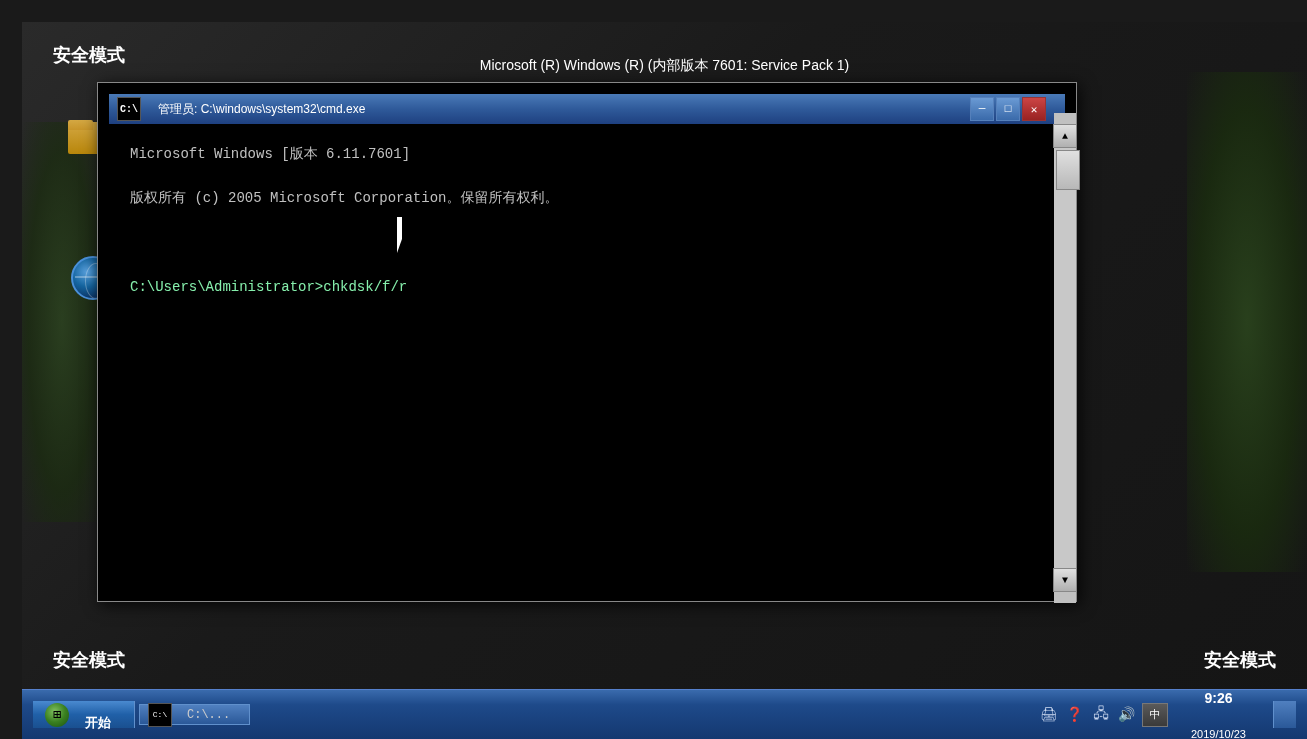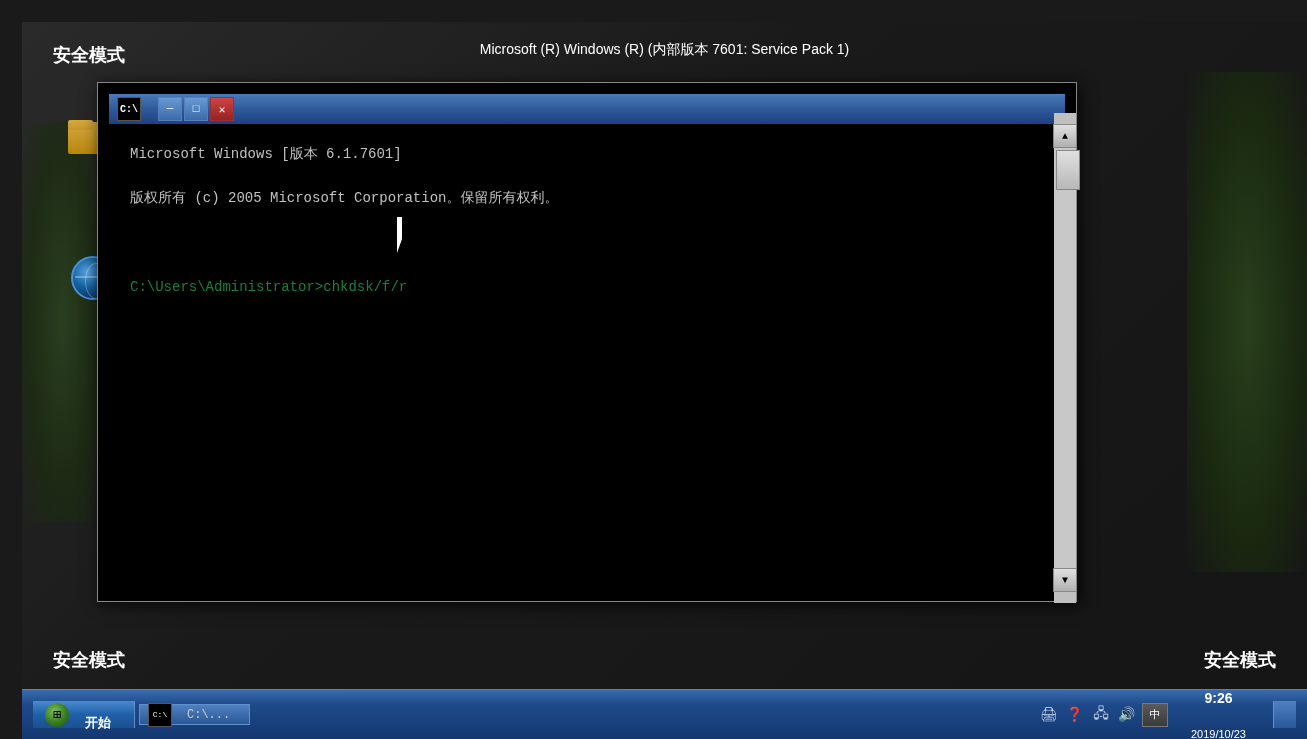--- a/index.html
+++ b/index.html
@@ -48,21 +48,21 @@
       left: 20px;
       color: #ffffff;
       font-size: 18px;
       font-family: 'SimHei', '黑体', sans-serif;
       font-weight: bold;
     }
 
     
     .title-bar-top {
       position: absolute;
-      top: 8px;
+      top: 24px;
       left: 50%;
       transform: translateX(-50%);
       color: #ffffff;
       font-size: 14px;
       font-family: 'SimHei', '黑体', sans-serif;
       white-space: nowrap;
     }
 
     
     .desktop-icons {
@@ -247,21 +247,21 @@
       line-height: 1.6;
     }
 
     .cmd-line {
       white-space: pre;
       color: #c0c0c0;
     }
 
     .cmd-prompt-line {
       white-space: pre;
-      color: #15803d;
+      color: #86efac;
       display: flex;
       align-items: center;
     }
 
     
     .taskbar {
       position: absolute;
       bottom: 0;
       left: 0;
       width: 100%;
@@ -454,29 +454,30 @@
       <div class="icon-globe"></div>
     </div>
   </div>
 
   <div class="cmd-window">
 
     <div class="cmd-titlebar">
       <div class="cmd-title-icon">
         <span class="cmd-title-icon-inner">C:\</span>
       </div>
+      <span class="cmd-title-text">管理员: C:\windows\system32\cmd.exe</span>
       <div class="cmd-controls">
         <div class="cmd-control-btn">─</div>
         <div class="cmd-control-btn">□</div>
         <div class="cmd-control-btn" style="background: linear-gradient(180deg, #c44 0%, #922 100%); border-color: #933;">✕</div>
       </div>
     </div>
 
     <div class="cmd-content">
-      <div class="cmd-line">Microsoft Windows [版本 6.1.7601]</div>
+      <div class="cmd-line">Microsoft Windows [版本 6.11.7601]</div>
       <div class="cmd-line">版权所有 (c) 2005 Microsoft Corporation。保留所有权利。</div>
       <div class="cmd-line">&nbsp;</div>
       <div class="cmd-prompt-line">C:\Users\Administrator&gt;chkdsk/f/r</div>
     </div>
 
     <div class="cmd-scrollbar">
       <div class="scrollbar-arrow">▲</div>
       <div class="scrollbar-track">
         <div class="scrollbar-thumb"></div>
       </div>

